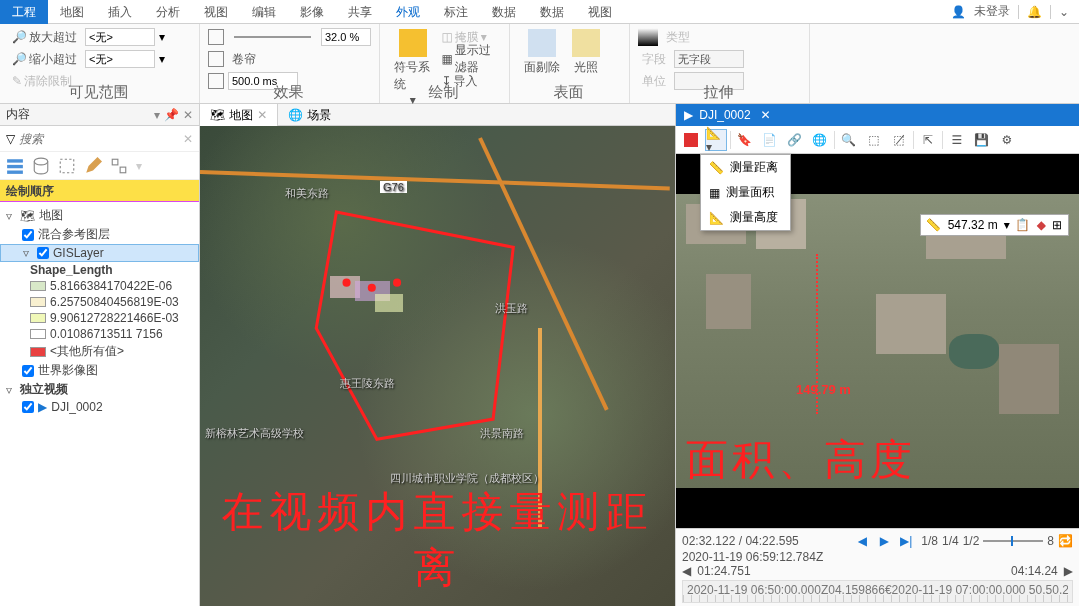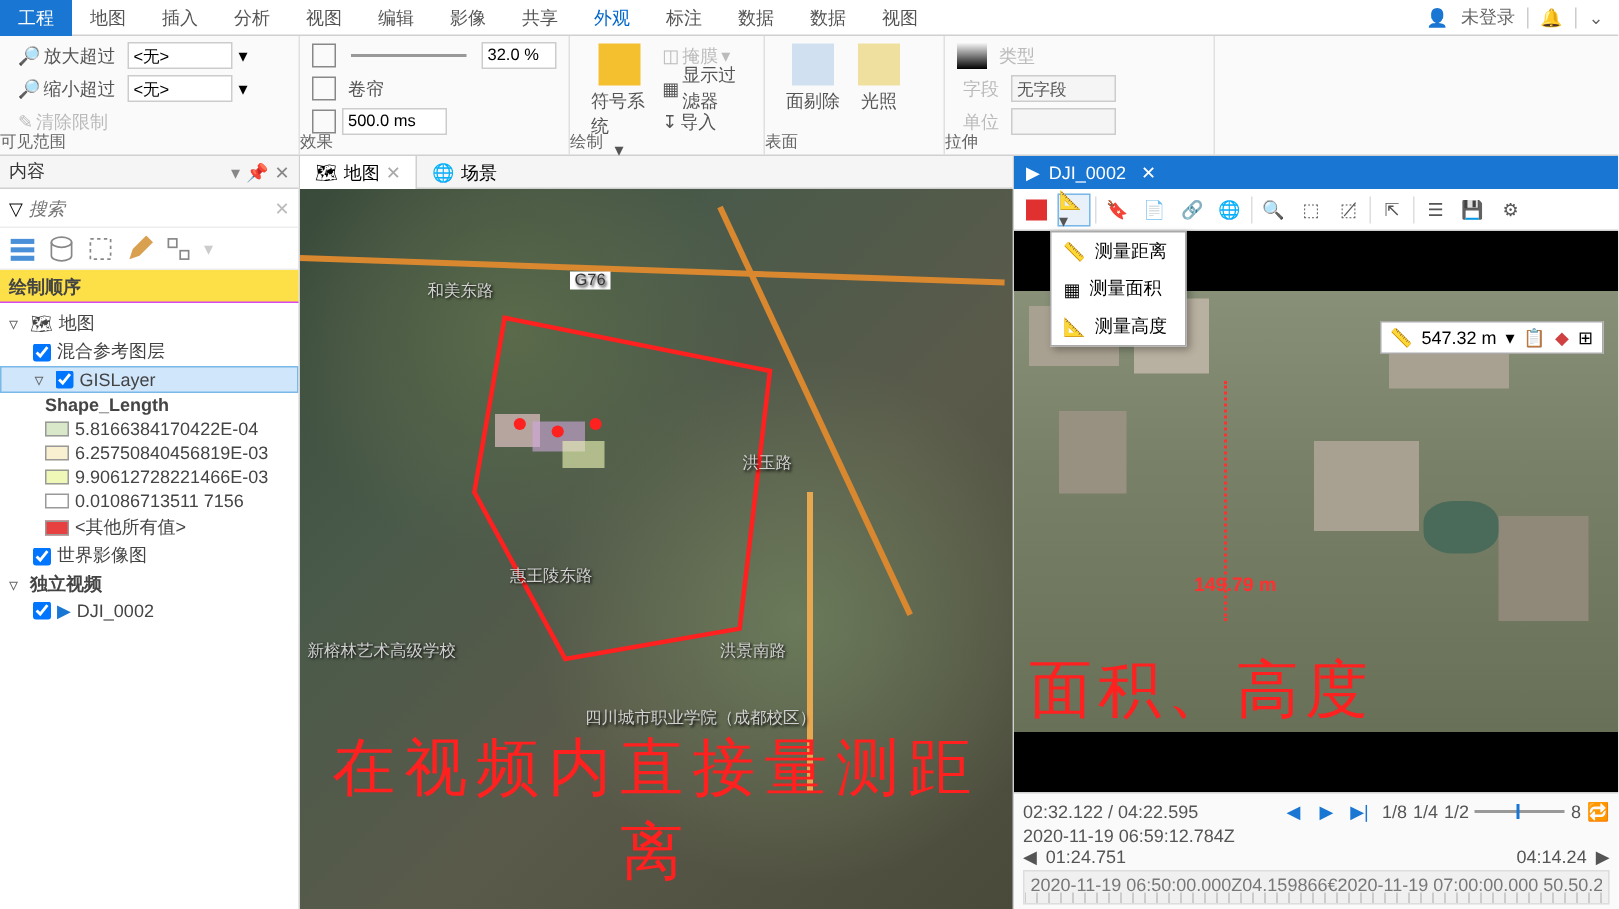--- a/index.html
+++ b/index.html
@@ -5,21 +5,21 @@
 *{box-sizing:border-box;margin:0;padding:0;font-family:"Microsoft YaHei","SimSun",sans-serif;font-size:12px;user-select:none}
 body{width:1079px;height:606px;background:#fff;overflow:hidden;display:flex;flex-direction:column}
 .menubar{height:24px;display:flex;align-items:center;border-bottom:1px solid #d0d0d0;background:#fff}
 .menubar .tab{padding:0 12px;height:24px;line-height:24px;cursor:pointer;color:#555}
 .menubar .tab.active{background:#1976d2;color:#fff}
 .menubar .tab.blue{color:#0066cc}
 .menubar .right{margin-left:auto;display:flex;align-items:center;padding-right:10px;color:#666;gap:8px}
 .menubar .right .sep{width:1px;height:14px;background:#ccc}
 .ribbon{height:80px;border-bottom:1px solid #d0d0d0;display:flex;background:#fafafa}
 .ribbon-group{border-right:1px solid #e0e0e0;padding:2px 8px;display:flex;flex-direction:column;position:relative}
-.ribbon-group .label{position:absolute;bottom:1px;left:0;right:2px;text-align:left;color:#666;font-size:11px}
+.ribbon-group .label{position:absolute;bottom:1px;left:0;right:2px;text-align:center;color:#666;font-size:15px}
 .ribbon-row{display:flex;align-items:center;gap:4px;height:22px}
 .ribbon-row .btn{padding:1px 4px;color:#555;cursor:pointer;display:flex;align-items:center;gap:2px}
 .ribbon-row .btn.disabled{color:#bbb}
 .ribbon-row input,.ribbon-row select{height:18px;border:1px solid #ccc;font-size:11px;padding:0 3px;background:#fff}
 .icon-sq{width:16px;height:16px;border:1px solid #888;display:inline-block}
 .big-btn{display:flex;flex-direction:column;align-items:center;padding:3px 6px;color:#555;cursor:pointer}
 .big-btn .ico{width:28px;height:28px;background:#e0e0e0;margin-bottom:2px}
 .workspace{flex:1;display:flex;overflow:hidden;position:relative}
 .panel-l{width:200px;border-right:1px solid #d0d0d0;display:flex;flex-direction:column;background:#fff}
 .panel-head{height:22px;background:#f5f5f5;border-bottom:1px solid #d0d0d0;display:flex;align-items:center;padding:0 6px;color:#333}
@@ -229,21 +229,21 @@
       <div class="tree-row indent1 sel">
           <span class="tri">▿</span>
           <input type="checkbox" class="cb" checked="" style="">
           <span>GISLayer</span>
         </div>
       <div class="tree-row indent2">
           <b>Shape_Length</b>
         </div>
       <div class="tree-row indent2">
           <span class="swatch" style="background:#d8e8c8"></span>
-          <span>5.8166384170422E-04</span>
+          <span>5.8166384170422E-06</span>
         </div>
       <div class="tree-row indent2">
           <span class="swatch" style="background:#f8f0d0"></span>
           <span>6.25750840456819E-03</span>
         </div>
       <div class="tree-row indent2">
           <span class="swatch" style="background:#f0f8b8"></span>
           <span>9.90612728221466E-03</span>
         </div>
       <div class="tree-row indent2">

